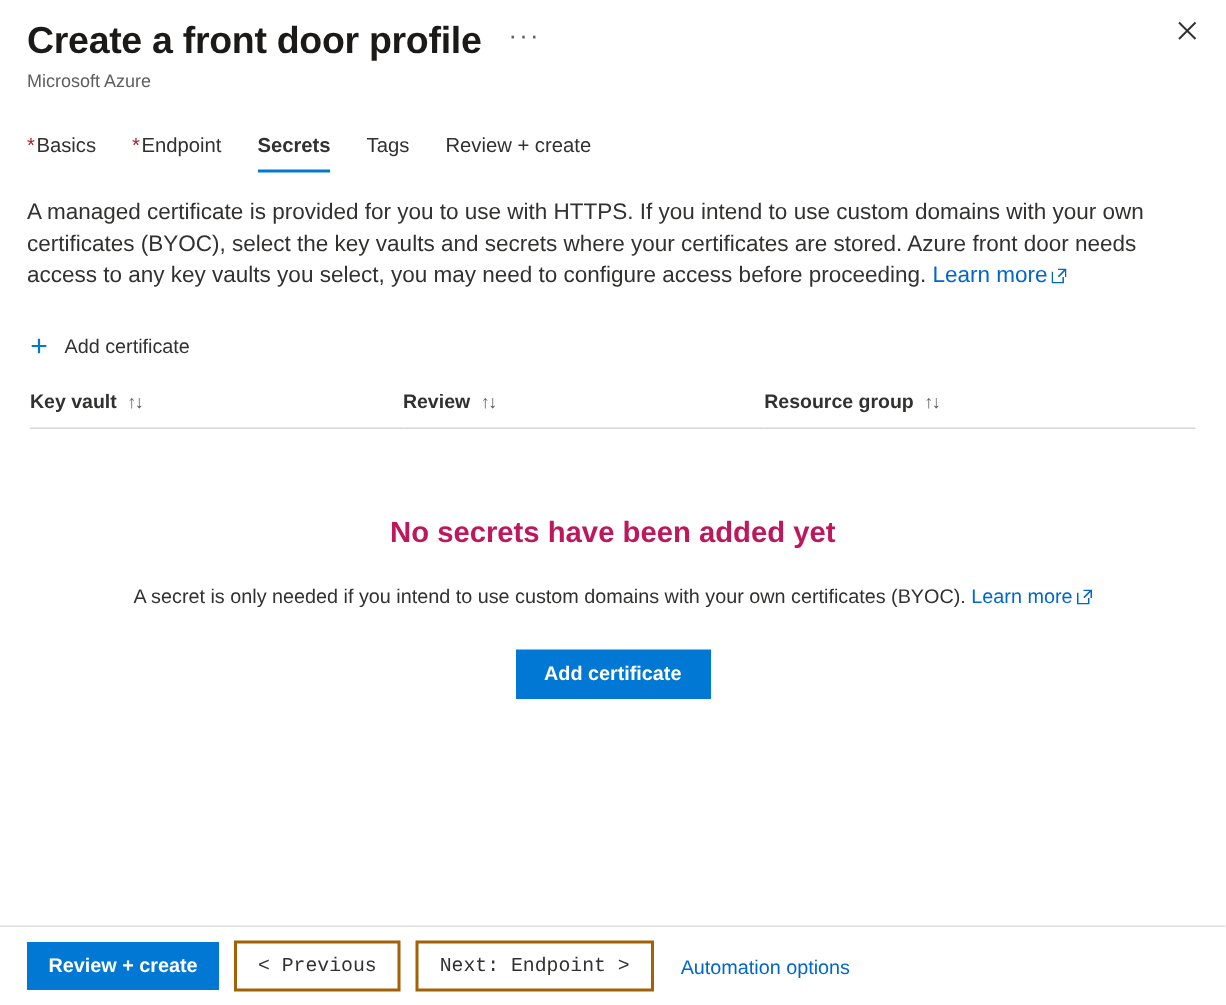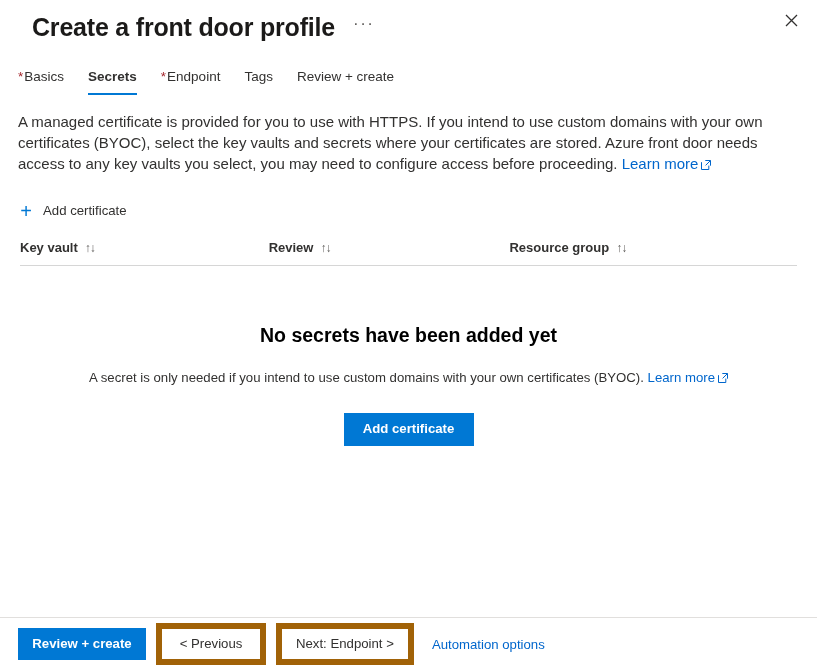--- a/index.html
+++ b/index.html
@@ -14,21 +14,20 @@
     font-family: "Liberation Sans", sans-serif;
     color: #323130;
     overflow: hidden;
     position: relative;
   }
 
   
   .blade-header {
     padding: 12px 12px 0 18px;
     position: relative;
-    margin-left: 14px;
   }
   .title-row {
     display: flex;
     align-items: center;
     gap: 14px;
   }
   .blade-title {
     font-size: 25px;
     font-weight: 600;
     letter-spacing: -0.2px;
@@ -176,21 +175,21 @@
 
   
   .empty-state {
     text-align: center;
     padding: 0 18px;
     margin-top: 56px;
   }
   .empty-title {
     font-size: 19.5px;
     font-weight: 600;
-    color: #000000;
+    color: #be185d;
     line-height: 26px;
     text-align: center;
   }
   .empty-sub {
     margin-top: 20px;
     font-size: 13.2px;
     color: #323130;
     line-height: 20px;
   }
   .primary-btn {
@@ -230,60 +229,61 @@
     font-weight: 600;
     padding: 7px 14px;
     min-width: 128px;
     cursor: pointer;
     font-family: "Liberation Sans", sans-serif;
     line-height: 18px;
   }
   .btn-secondary {
     background: #ffffff;
     color: #323130;
-    border: 6px solid #a16207;
+    border: 2px solid #a16207;
     font-size: 13.2px;
     padding: 6px 14px;
     min-width: 110px;
     cursor: pointer;
-    font-family: Liberation Sans, sans-serif;
+    font-family: Liberation Mono, monospace;
     line-height: 18px;
   }
   .footer-link {
     font-size: 13.2px;
     color: #0066cc;
     cursor: pointer;
     margin-left: 8px;
     text-decoration: none;
   }
 </style>
 </head>
 <body>
 
 <div class="blade-header">
   <div class="title-row">
     <div class="blade-title">Create a front door profile</div>
     <div class="ellipsis-btn">···</div>
   </div>
+  <div class="blade-subtitle">Microsoft Azure</div>
   <div class="close-btn">
     <svg width="13" height="13" viewBox="0 0 13 13" aria-hidden="true">
       <path d="M1 1 L12 12 M12 1 L1 12" stroke="#323130" stroke-width="1.3" fill="none"></path>
     </svg>
   </div>
 </div>
 
 <div class="tabs">
   <div class="tab">
     <span class="req">*</span><span>Basics</span>
   </div>
+  <div class="tab">
+    <span class="req">*</span><span>Endpoint</span>
+  </div>
   <div class="tab active">
     <span>Secrets</span>
-  </div>
-  <div class="tab">
-    <span class="req">*</span><span>Endpoint</span>
   </div>
   <div class="tab">
     <span>Tags</span>
   </div>
   <div class="tab">
     <span>Review + create</span>
   </div>
 </div>
 
 <div class="description">

